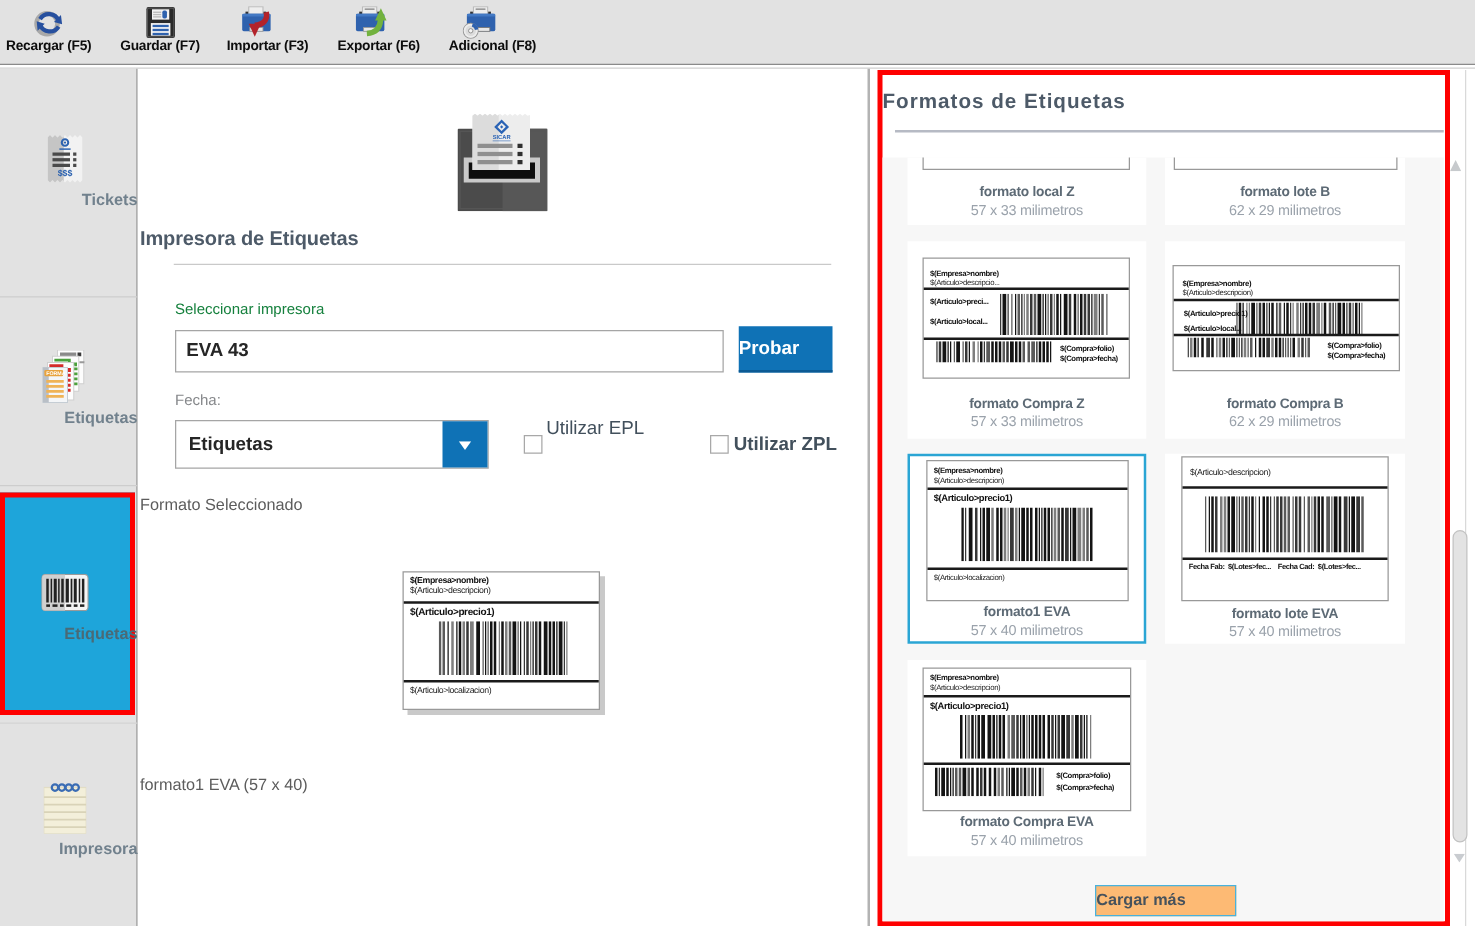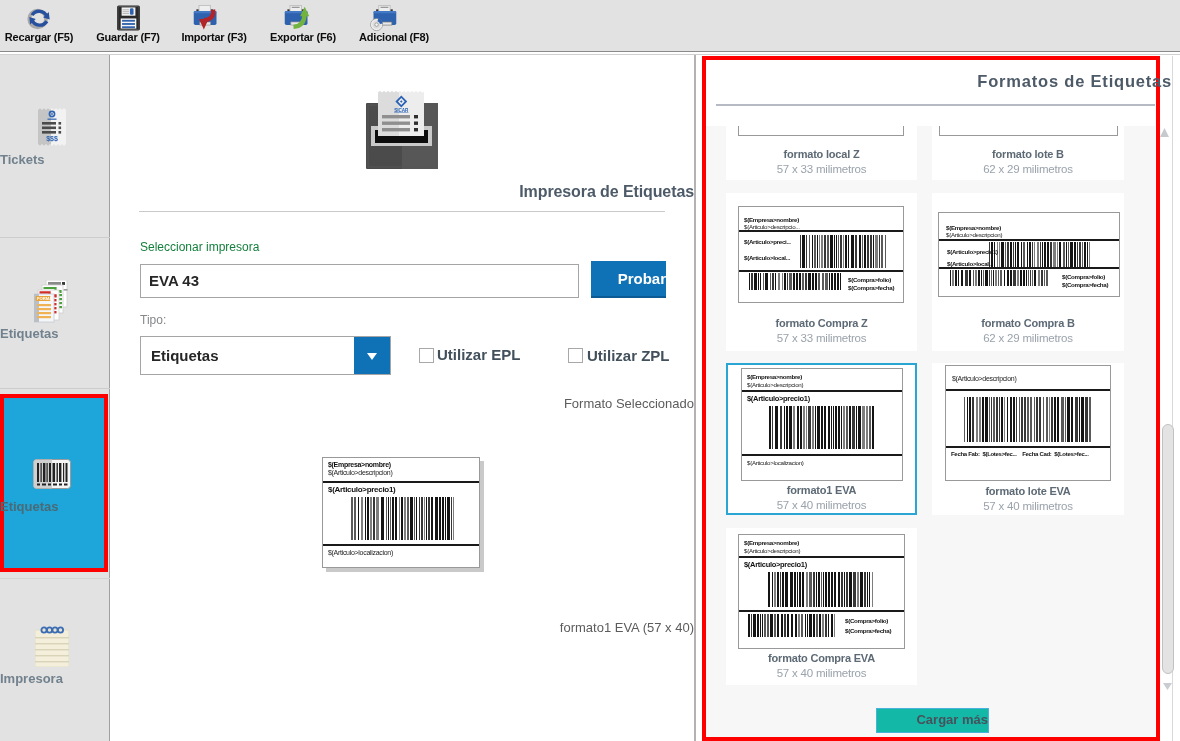--- a/index.html
+++ b/index.html
@@ -1,19 +1,19 @@
 <!DOCTYPE html>
 <html><head><meta charset="utf-8">
 <style>
 *{margin:0;padding:0;box-sizing:border-box}
 html,body{width:1180px;height:741px;background:#fff;font-family:"Liberation Sans",sans-serif;overflow:hidden;position:relative}
 .abs{position:absolute}
 .tblbl{position:absolute;top:31px;font-size:11px;font-weight:bold;color:#0d0d0d;text-align:center;letter-spacing:-0.2px}
-.sblbl{position:absolute;left:0;width:110px;text-align:left;font-size:13px;font-weight:bold;color:#71818d}
-.ct{position:absolute;text-align:right}
+.sblbl{position:absolute;left:0;width:110px;text-align:right;font-size:13px;font-weight:bold;color:#71818d}
+.ct{position:absolute;text-align:left}
 .tiny{position:absolute;font-size:6.2px;color:#1c1c1c;letter-spacing:-0.3px;white-space:nowrap}
 .tinyb{position:absolute;font-size:6.2px;font-weight:bold;color:#111;letter-spacing:-0.3px;white-space:nowrap}
 .hline{position:absolute;background:#1a1a1a;height:2px}
 .cardT{position:absolute;text-align:center;font-size:11px;font-weight:bold;color:#5d6a75;letter-spacing:-0.2px}
 .cardS{position:absolute;text-align:center;font-size:11.5px;color:#9aa2ab;letter-spacing:-0.2px}
 .pv{position:absolute;background:#fff;border:1px solid #999}
 </style></head><body>
 <div class="abs" style="left:0;top:0;width:1180px;height:52px;background:#e2e2e2;border-bottom:1px solid #8a8a8a"></div>
 <div class="abs" style="left:0;top:54px;width:1180px;height:1px;background:#cfcfcf"></div>
 <div class="tblbl" style="left:-4px;width:86px">Recargar (F5)</div>
@@ -179,28 +179,28 @@
       <rect x="48" y="30.5" width="4" height="3.4" fill="#2f2f2f"></rect>
 <rect x="16" y="37" width="28" height="3.4" fill="#8f8f8f"></rect>
       <rect x="48" y="37" width="4" height="3.4" fill="#2f2f2f"></rect>
 </g>
 </svg>
 <div class="ct" style="left:112px;top:183px;width:582px;font-size:16px;font-weight:bold;color:#4d5a68;letter-spacing:-0.1px">Impresora de Etiquetas</div>
 <div class="abs" style="left:139px;top:211px;width:526px;height:1px;background:#c9c9c9"></div>
 <div class="abs" style="left:140px;top:240px;font-size:12px;color:#15803d">Seleccionar impresora</div>
 <div class="abs" style="left:140px;top:264px;width:439px;height:34px;border:1px solid #a5a5a5;background:#fff;font-size:15px;font-weight:bold;color:#262626;line-height:31px;padding-left:8px">EVA 43</div>
 <div class="abs ct" style="left:591px;top:261px;width:75px;height:37px;background:#0f72b6;border-bottom:2px solid #0b5a94;color:#fff;font-size:15px;font-weight:bold;line-height:35px">Probar</div>
-<div class="abs" style="left:140px;top:313px;font-size:12px;color:#85878a">Tipo:</div>
+<div class="abs" style="left:140px;top:313px;font-size:12px;color:#85878a">Fecha:</div>
 <div class="abs" style="left:140px;top:336px;width:251px;height:39px;border:1px solid #a5a5a5;background:#fff;font-size:15px;font-weight:bold;color:#262626;line-height:37px;padding-left:10px">Etiquetas</div>
 <div class="abs" style="left:354px;top:337px;width:36px;height:37px;background:#0f72b6"></div>
 <svg class="abs" style="left:367px;top:353px" width="10" height="7" viewBox="0 0 10 7">
     <polygon points="0,0 10,0 5,7" fill="#fff"></polygon>
   </svg>
 <div class="abs" style="left:419px;top:348px;width:15px;height:15px;border:1px solid #a8a8a8;background:#fff"></div>
-<div class="abs" style="left:437px;top:346px;font-size:15px;font-weight:bold;color:#42505c">Utilizar EPL</div>
+<div class="abs" style="left:437px;top:334px;font-size:15px;font-weight:normal;color:#42505c">Utilizar EPL</div>
 <div class="abs" style="left:568px;top:348px;width:15px;height:15px;border:1px solid #a8a8a8;background:#fff"></div>
 <div class="abs" style="left:587px;top:347px;font-size:15px;font-weight:bold;color:#42505c">Utilizar ZPL</div>
 <div class="ct" style="left:112px;top:396px;width:582px;font-size:13px;color:#5c5c5c">Formato Seleccionado</div>
 <div class="abs" style="left:326px;top:568px;width:158px;height:4px;background:#c9c9c9"></div>
 <div class="abs" style="left:480px;top:461px;width:4px;height:107px;background:#c9c9c9"></div>
 <div class="pv" style="left:322px;top:457px;width:158px;height:111px"></div>
 <div class="tinyb" style="left:328px;top:461px;font-size:7px">$(Empresa&gt;nombre)</div>
 <div class="tiny" style="left:328px;top:469px;font-size:7px">$(Articulo&gt;descripcion)</div>
 <div class="hline" style="left:323px;top:481px;width:156px"></div>
 <div class="tinyb" style="left:328px;top:485px;font-size:8px">$(Articulo&gt;precio1)</div>
@@ -594,21 +594,21 @@
       <rect x="74" y="0" width="2" height="23" fill="#141414" opacity="0.55"></rect>
       <rect x="77" y="0" width="2" height="23" fill="#141414" opacity="0.85"></rect>
       <rect x="80" y="0" width="1" height="23" fill="#141414" opacity="1"></rect>
       <rect x="83" y="0" width="2" height="23" fill="#141414" opacity="1"></rect>
       <rect x="86" y="0" width="1" height="23" fill="#141414" opacity="0.55"></rect>
     </svg>
 <div class="tinyb" style="left:139px;top:491px">$(Compra&gt;folio)</div>
 <div class="tinyb" style="left:139px;top:501px">$(Compra&gt;fecha)</div>
 <div class="cardT" style="left:20px;top:526px;width:191px">formato Compra EVA</div>
 <div class="cardS" style="left:20px;top:541px;width:191px">57 x 40 milimetros</div>
-<div class="abs ct" style="left:170px;top:582px;width:113px;height:25px;border:1.5px solid #49b2dc;background:#14b8a6;font-size:13px;font-weight:bold;color:#47525c;line-height:22px">Cargar más</div>
+<div class="abs ct" style="left:170px;top:582px;width:113px;height:25px;border:1.5px solid #49b2dc;background:#fdba74;font-size:13px;font-weight:bold;color:#47525c;line-height:22px">Cargar más</div>
 </div>
 <div class="abs" style="left:1171.5px;top:56px;width:1.5px;height:685px;background:#d9d9d9"></div>
 <svg class="abs" style="left:1160px;top:128px" width="9" height="9" viewBox="0 0 9 9">
     <polygon points="4.5,0 9,9 0,9" fill="#c7cacd"></polygon>
   </svg>
 <svg class="abs" style="left:1163px;top:683px" width="9" height="7" viewBox="0 0 9 7">
     <polygon points="0,0 9,0 4.5,7" fill="#c9ccd0"></polygon>
   </svg>
 <div class="abs" style="left:1162px;top:424px;width:12px;height:250px;background:#e3e3e3;border:1px solid #c2c2c2;border-radius:6px"></div>
 </body></html>

